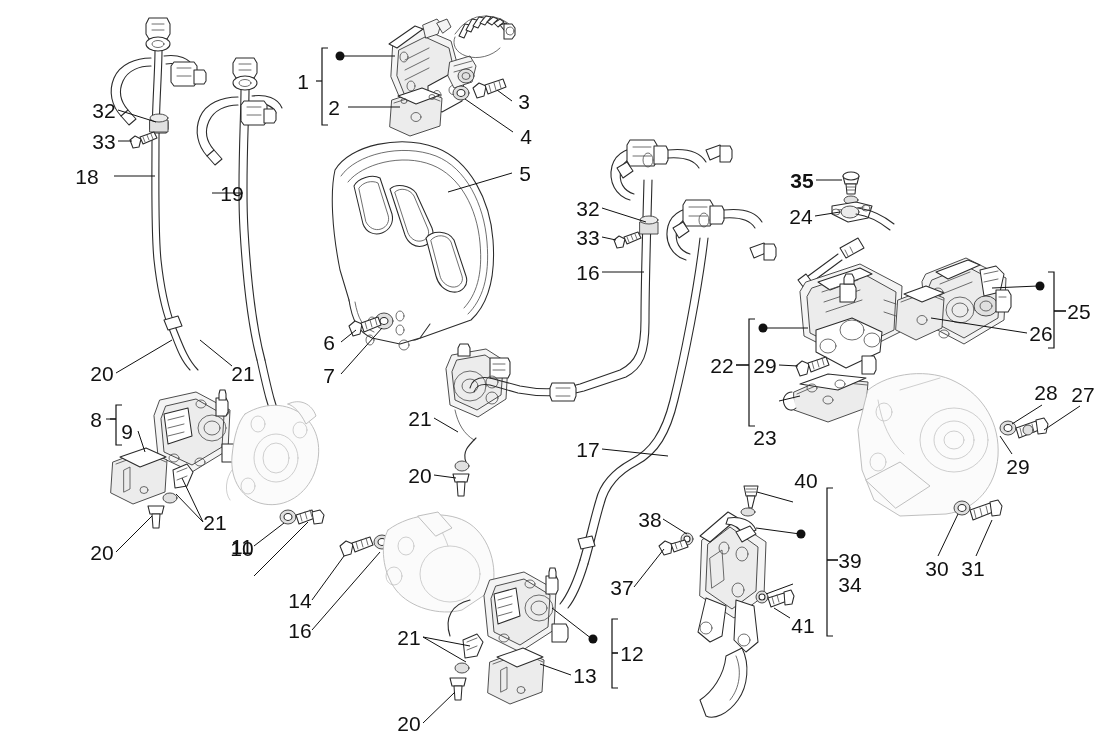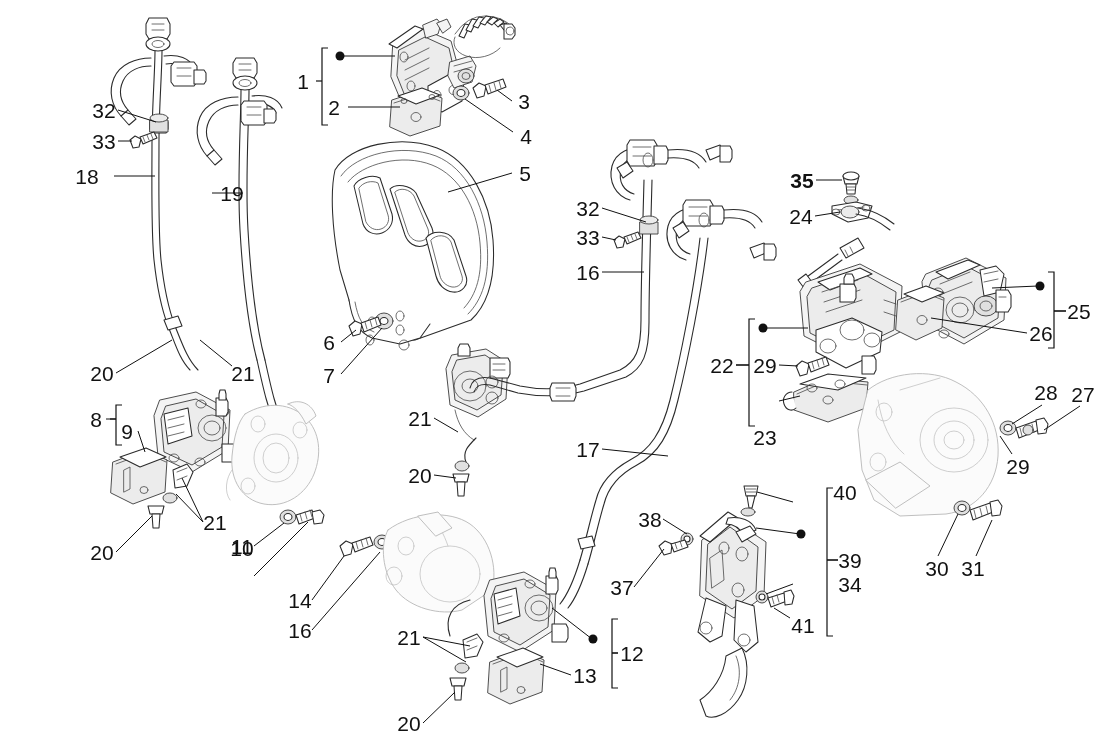--- a/index.html
+++ b/index.html
@@ -663,21 +663,21 @@
     <div class="callout" style="left: 937px; top: 568px;">30</div>
     <div class="callout" style="left: 973px; top: 568px;">31</div>
     <div class="callout" style="left: 104px; top: 110px;">32</div>
     <div class="callout" style="left: 104px; top: 141px;">33</div>
     <div class="callout" style="left: 806px; top: 584px; margin-left: 44px;">34</div>
     <div class="callout" style="left: 802px; top: 180px; font-weight: bold;">35</div>
     <div class="callout" style="left: 765px; top: 365px;">29</div>
     <div class="callout" style="left: 622px; top: 587px;">37</div>
     <div class="callout" style="left: 650px; top: 519px;">38</div>
     <div class="callout" style="left: 850px; top: 560px;">39</div>
-    <div class="callout" style="left: 806px; top: 492px; margin-left: 39px;">40</div>
+    <div class="callout" style="left: 806px; top: 480px;">40</div>
     <div class="callout" style="left: 803px; top: 625px;">41</div>
     <div class="callout" style="left: 102px; top: 552px;">20</div>
     <div class="callout" style="left: 215px; top: 522px;">21</div>
     <div class="callout" style="left: 420px; top: 475px;">20</div>
     <div class="callout" style="left: 420px; top: 418px;">21</div>
     <div class="callout" style="left: 409px; top: 723px;">20</div>
     <div class="callout" style="left: 409px; top: 637px;">21</div>
     <div class="callout" style="left: 588px; top: 208px;">32</div>
     <div class="callout" style="left: 588px; top: 237px;">33</div>
   </div>

